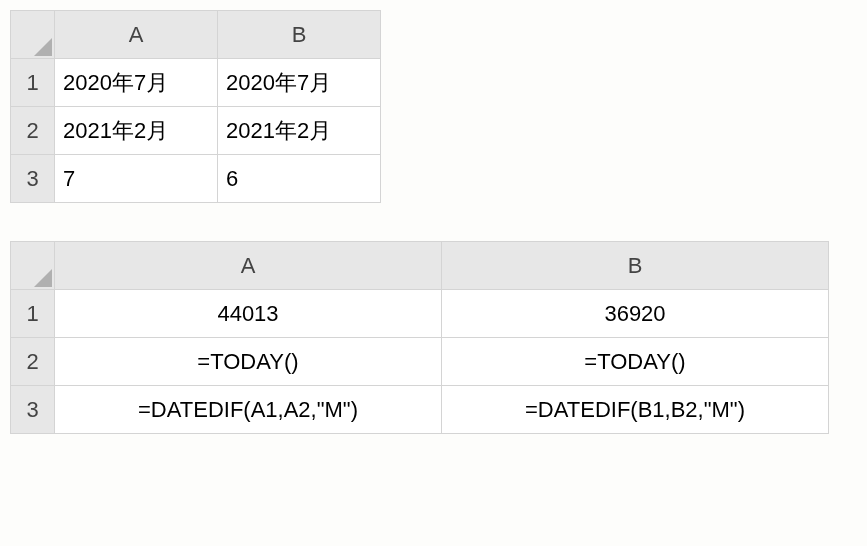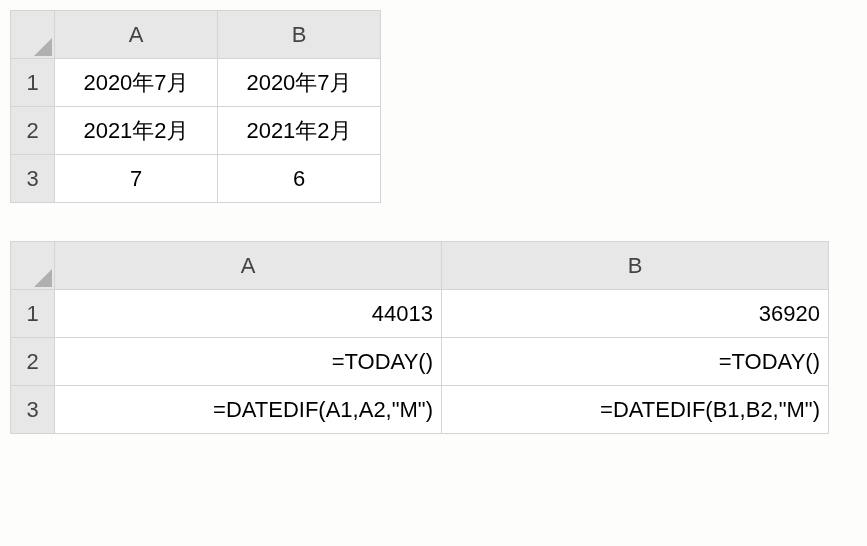--- a/index.html
+++ b/index.html
@@ -36,22 +36,22 @@
       background: #e7e7e7;
       text-align: center;
       color: #444;
     }
     .rowhead {
       background: #e7e7e7;
       text-align: center;
       color: #444;
       width: 44px;
     }
-    .cell-right { text-align: center; }
-    .cell-left { text-align: right; }
+    .cell-right { text-align: left; }
+    .cell-left { text-align: center; }
     .t1 .datacol { width: 163px; }
     .t2 .datacol { width: 387px; }
     .gap { height: 38px; }
   </style>
 </head>
 <body>
 
 <table class="t1">
   <tbody>
       <tr>

